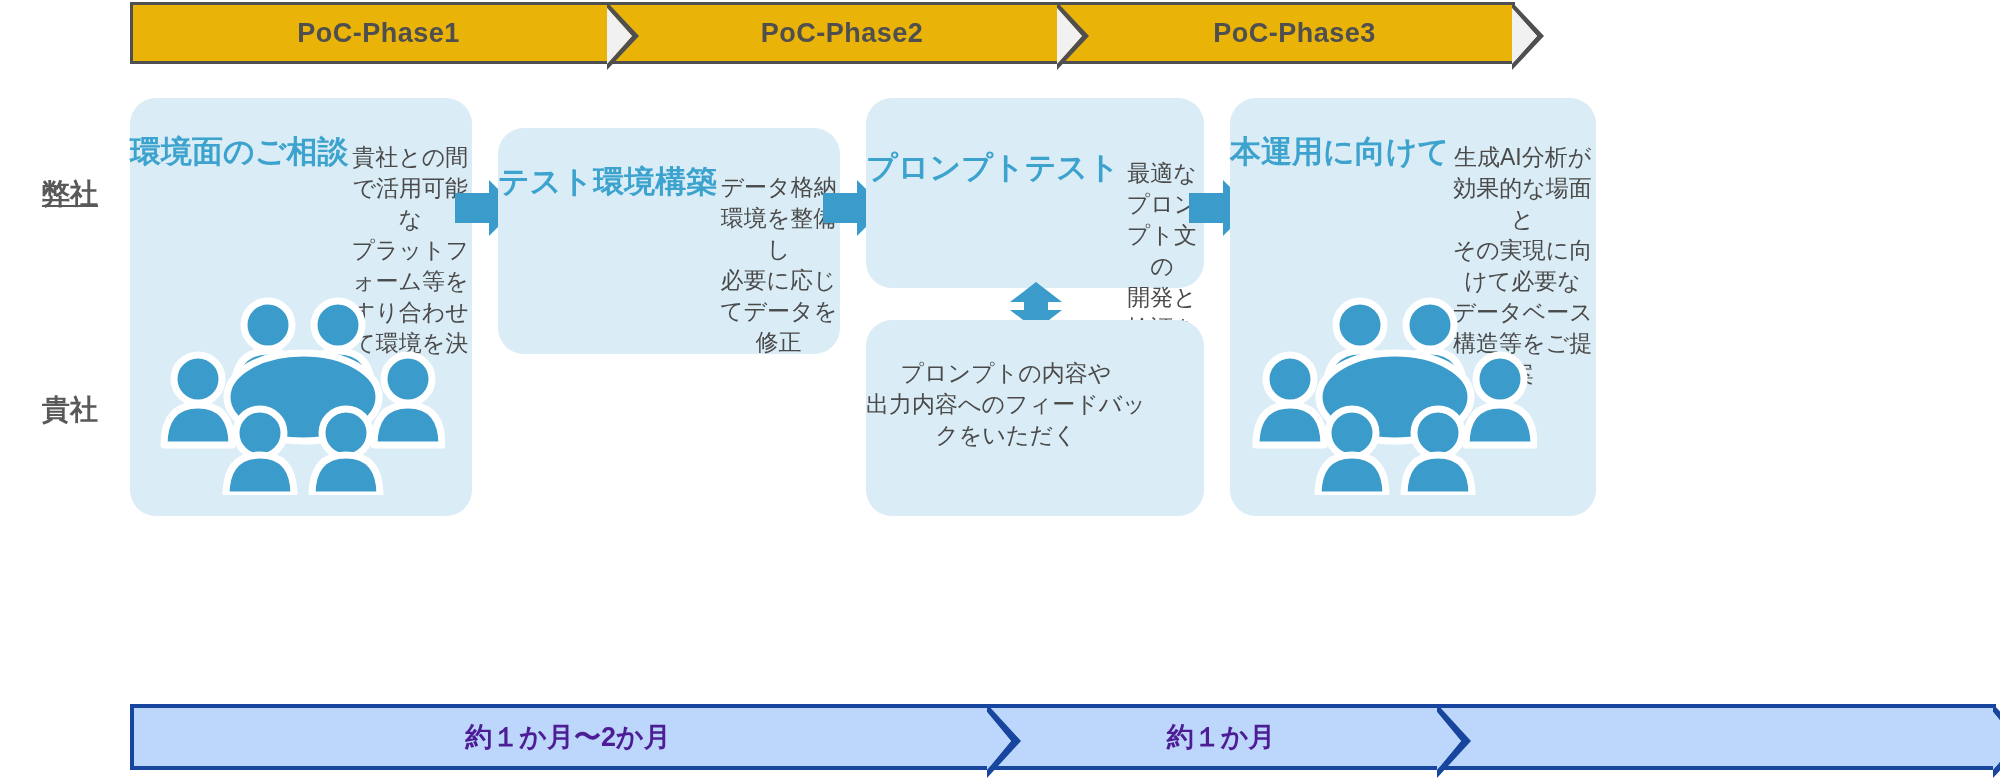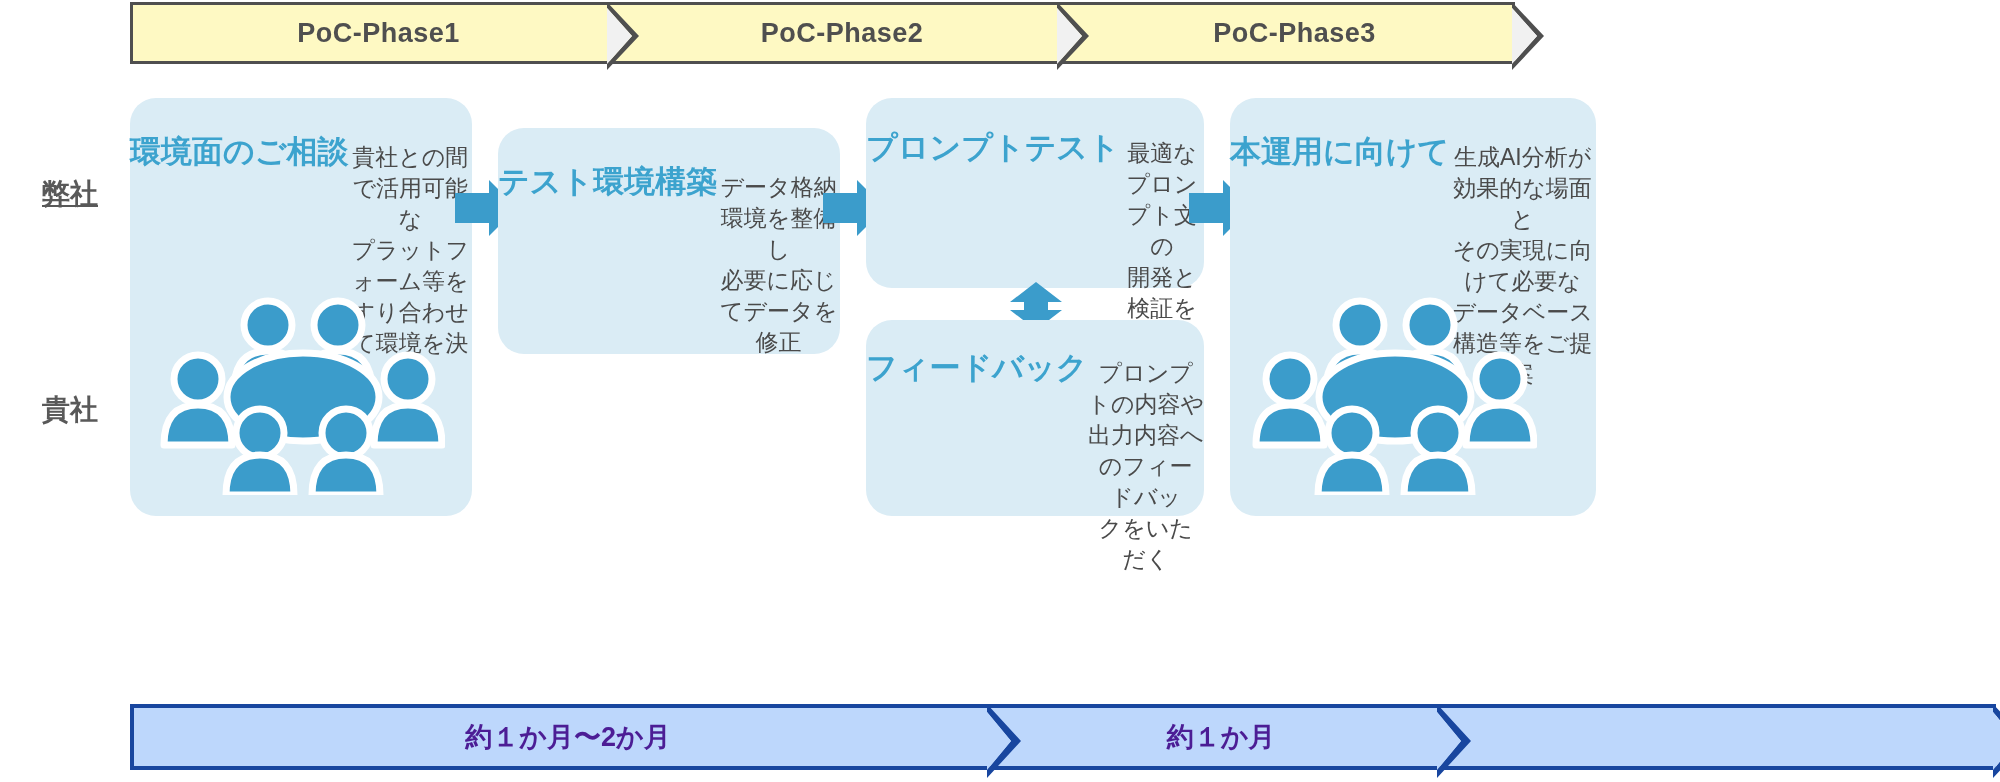--- a/index.html
+++ b/index.html
@@ -8,21 +8,21 @@
     background:transparent;
     font-family:"Liberation Sans","DejaVu Sans",sans-serif;
     position:relative;overflow:hidden;
   }
   .stage{position:absolute;left:0;top:0;width:2000px;height:782px;}
 
   
   .phase-strip{position:absolute;left:130px;top:2px;width:1866px;height:62px;display:flex;}
   .phase{
     position:relative;height:62px;
-    background:#fef9c3;
+    background:#eab308;
     border-top:3px solid #4f4f4f;border-bottom:3px solid #4f4f4f;
     display:flex;align-items:center;justify-content:center;
     color:#4f4f4f;font-size:27px;font-weight:700;letter-spacing:.5px;
     box-sizing:border-box;
   }
   .phase .txt{position:relative;z-index:3;padding-left:14px;}
   .phase:first-child{border-left:3px solid #4f4f4f;}
   
   .phase .wedge{
     position:absolute;right:-31px;top:-3px;width:34px;height:68px;z-index:4;
@@ -51,21 +51,21 @@
     color:#3ca3ce;font-weight:700;font-size:31px;line-height:1.18;
     text-align:center;white-space:nowrap;
   }
   .card .body{
     color:#4a4a4a;font-size:23px;line-height:1.35;text-align:center;
     margin-top:8px;white-space:pre-line;
   }
 
   #card1{left:130px;top:98px;width:342px;height:418px;padding-top:36px;}
   #card2{left:498px;top:98px;width:342px;height:226px;padding-top:36px;margin-top:30px;}
-  #card3{left:866px;top:98px;width:338px;height:190px;padding-top:32px;}
+  #card3{left:866px;top:98px;width:338px;height:190px;padding-top:52px;}
   #card4{left:1230px;top:98px;width:366px;height:418px;padding-top:36px;}
   #card5{left:866px;top:320px;width:338px;height:196px;padding-top:30px;}
 
   
   .arrow-r{position:absolute;width:62px;height:56px;}
   .arrow-r svg{display:block;}
   #arrowA{left:455px;top:180px;}
   #arrowB{left:823px;top:180px;}
   #arrowC{left:1189px;top:180px;}
 
@@ -199,21 +199,20 @@
     </svg>
   </div>
 
   <div id="arrowV">
     <svg width="52" height="48" viewBox="0 0 52 48">
       <polygon points="26,0 52,20 38,20 38,28 52,28 26,48 0,28 14,28 14,20 0,20" fill="#3b9ccb"></polygon>
     </svg>
   </div>
 
   <div class="card" id="card5">
-    <div class="title">フィードバック</div>
     <div class="body">プロンプトの内容や
 出力内容へのフィードバッ
 クをいただく</div>
   </div>
 
   <div class="card" id="card4">
     <div class="title">本運用に向けて</div>
     <div class="body">生成AI分析が効果的な場面と
 その実現に向けて必要な
 データベース構造等をご提案</div>

